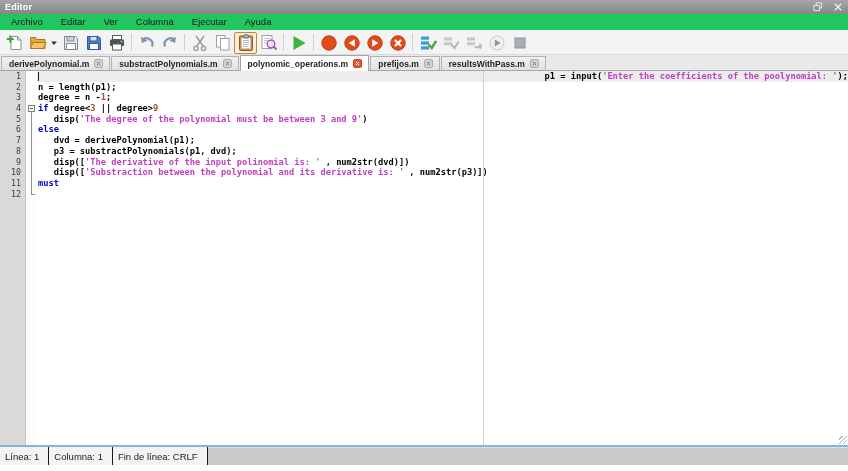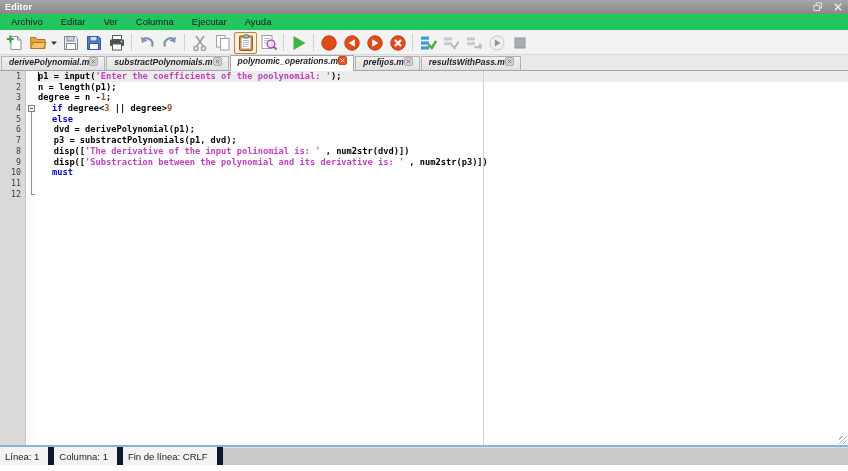--- a/index.html
+++ b/index.html
@@ -27,61 +27,61 @@
     border:1px solid transparent;border-radius:2px;}
   .tb-btn svg{width:18px;height:18px;display:block;}
   .tb-btn.narrow{width:10px;}
   .tb-btn.narrow svg{width:8px;height:18px;}
   .tb-btn.hl{border-color:#c9813c;background:#fbeedd;}
   .tb-sep{width:1px;height:17px;background:#cfcfcf;margin:0 3px;flex:0 0 1px;}
 
   
   .tabbar{height:16px;flex:0 0 16px;background:#e9e9e9;border-bottom:1px solid #a5a5a5;
     display:flex;align-items:flex-end;padding-left:1px;}
-  .tab{height:14px;display:flex;padding:0 6px 0 7px;
+  .tab{height:14px;display:flex;align-items:center;gap:5px;padding:0 6px 0 7px;
     border:1px solid #b2b2b2;border-bottom:none;margin-right:1px;
-    background:linear-gradient(#f1f1f1,#e1e1e1);white-space:nowrap;font-style:italic;}
+    background:linear-gradient(#f1f1f1,#e1e1e1);white-space:nowrap;}
   .tab.active{height:16px;margin-bottom:-1px;background:#fff;border-color:#a5a5a5;
     position:relative;z-index:2;}
   .tab-label{font-size:8.5px;font-weight:bold;color:#1f1f1f;}
   .tclose{width:9px;height:9px;border-radius:2px;background:#d2d2d2;border:1px solid #adadad;
     color:#7a7a7a;display:flex;align-items:center;justify-content:center;}
   .tclose svg{width:5px;height:5px;}
   .tab.active .tclose{background:var(--tabclose,#e8572a);border-color:#c6491f;color:#fff;}
 
   
   .editor{flex:0 0 374px;height:374px;position:relative;background:#fff;overflow:hidden;
     font-family:"DejaVu Sans Mono", monospace;}
   .gutter{position:absolute;left:0;top:0;bottom:0;width:26px;background:#d9d9d9;
     border-right:1px solid #c4c4c4;}
   .gutnum{height:10.7px;line-height:10.7px;font-size:8.3px;color:#3e3e3e;
     text-align:right;padding-right:4px;}
   .foldcol{position:absolute;left:27px;top:0;bottom:0;width:9px;background:#fcfcfc;}
   .codearea{position:absolute;left:37px;top:0;right:0;bottom:0;}
   .cl{height:10.7px;line-height:10.7px;font-size:8.7px;font-weight:bold;
     white-space:pre;color:#000;padding-left:1px;position:relative;}
-  .cl.cur{background:#ececec;}
+  .cl.cur{background:#ececec;text-align:right;}
   .caret{position:absolute;left:1px;top:1px;width:1px;height:9px;background:#1a1a1a;}
   .tok-p{color:#000;}
   .tok-s{color:var(--str,#bf3fbf);}
-  .tok-k{color:var(--kw,#0000c8);margin-left:14px;}
+  .tok-k{color:var(--kw,#0000c8);}
   .tok-n{color:var(--num,#a0522d);}
   .ruler{position:absolute;left:483px;top:0;bottom:0;width:1px;background:#d2d2d2;}
   .foldbox{position:absolute;left:28px;width:7px;height:7px;border:1px solid #7f7f7f;
     background:#fff;}
   .foldbox::after{content:"";position:absolute;left:1px;right:1px;top:2px;height:1px;background:#4d4d4d;}
   .foldline{position:absolute;width:1px;background:#8f8f8f;}
   .foldend{position:absolute;height:1px;background:#8f8f8f;}
   .grip{position:absolute;right:1px;bottom:1px;width:8px;height:8px;
     background:repeating-linear-gradient(135deg,transparent 0 2px,#9fb9ce 2px 3px);}
 
   
   .bluebar{flex:0 0 2px;height:2px;background:var(--focus,#86b4da);}
   .statusbar{flex:0 0 18px;height:18px;background:#f3f3f3;display:flex;align-items:stretch;}
-  .sitem{display:flex;align-items:center;padding:0 9px 0 5px;border-right:6px solid #0f172a;
+  .sitem{display:flex;align-items:center;padding:0 9px 0 5px;border-right:1px solid #0f172a;
     font-size:9.5px;color:#222;}
   .bottomstrip{flex:1 1 auto;background:#c9c9c9;border-top:1px solid #e0e0e0;}
 </style>
 </head>
 <body>
 
 <div class="window">
 
   <div class="titlebar">
     <span class="title-text">Editor</span>
@@ -320,20 +320,21 @@
         <div class="gutnum">10</div>
         <div class="gutnum">11</div>
         <div class="gutnum">12</div>
       </div>
     <div class="foldcol" id="foldcol"></div>
     <div class="codearea" id="codearea">
         <div class="cl cur"><span class="tok-p">p1 = input(</span><span class="tok-s">'Enter the coefficients of the poolynomial: '</span><span class="tok-p">);</span><span class="caret"></span></div>
         <div class="cl"><span class="tok-p">n = length(p1);</span></div>
         <div class="cl"><span class="tok-p">degree = n -</span><span class="tok-n">1</span><span class="tok-p">;</span></div>
         <div class="cl"><span class="tok-k">if</span><span class="tok-p"> degree&lt;</span><span class="tok-n">3</span><span class="tok-p"> || degree&gt;</span><span class="tok-n">9</span></div>
+        <div class="cl"><span class="tok-p">   disp(</span><span class="tok-s">'The degree of the polynomial must be between 3 and 9'</span><span class="tok-p">)</span></div>
         <div class="cl"><span class="tok-k">else</span></div>
         <div class="cl"><span class="tok-p">   dvd = derivePolynomial(p1);</span></div>
         <div class="cl"><span class="tok-p">   p3 = substractPolynomials(p1, dvd);</span></div>
         <div class="cl"><span class="tok-p">   disp([</span><span class="tok-s">'The derivative of the input polinomial is: '</span><span class="tok-p"> , num2str(dvd)])</span></div>
         <div class="cl"><span class="tok-p">   disp([</span><span class="tok-s">'Substraction between the polynomial and its derivative is: '</span><span class="tok-p"> , num2str(p3)])</span></div>
         <div class="cl"><span class="tok-k">must</span></div>
         <div class="cl"></div>
       </div>
     <div class="ruler"></div>
     <div class="grip"></div>

